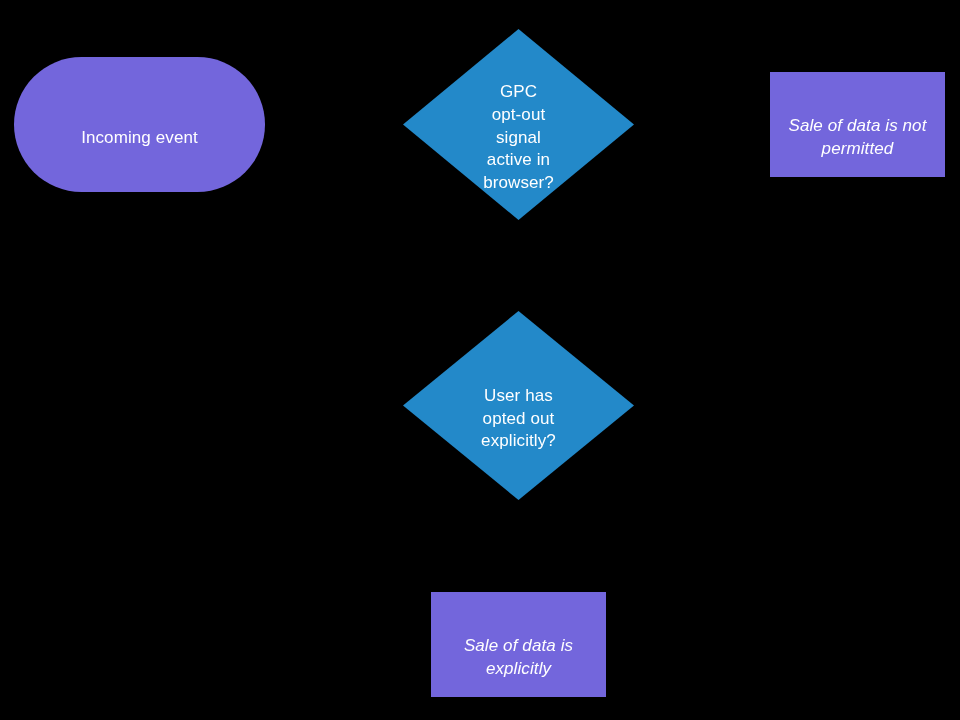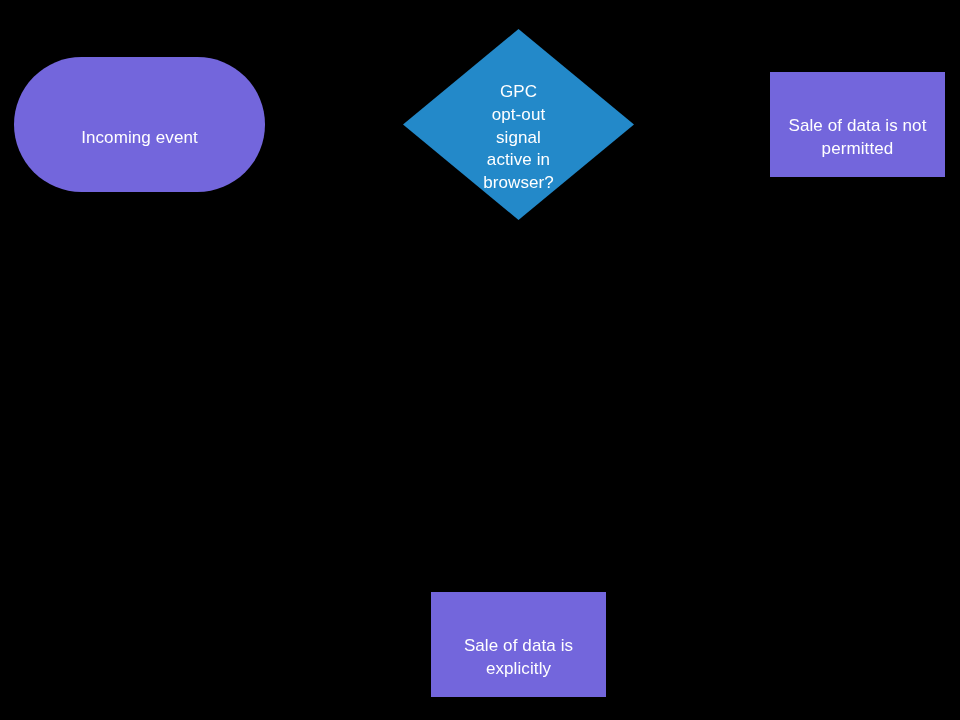--- a/index.html
+++ b/index.html
@@ -35,20 +35,21 @@
   }
   
   .node-stadium {
     background: #7366DC;
     border-radius: 68px;
   }
   
   .node-rect {
     background: #7366DC;
     border-radius: 0;
+    font-style: italic;
   }
   
   .node-diamond {
     background: #2389C9;
     -webkit-clip-path: polygon(50% 0%, 100% 50%, 50% 100%, 0% 50%);
     clip-path: polygon(50% 0%, 100% 50%, 50% 100%, 0% 50%);
   }
   .node-diamond .node-label {
     max-width: 68%;
   }
@@ -72,19 +73,24 @@
 signal
 active in
 browser?</span>
   </div>
 
   <div class="node node-rect" style="left: 770px; top: 72px; width: 175px; height: 105px;">
     <span class="node-label">Sale of data is not
 permitted</span>
   </div>
 
+  <div class="node node-diamond" style="left: 403px; top: 311px; width: 231px; height: 189px;">
+    <span class="node-label">User has
+opted out
+explicitly?</span>
+  </div>
 
   <div class="node node-rect" style="left: 431px; top: 592px; width: 175px; height: 105px;">
     <span class="node-label">Sale of data is
 explicitly</span>
   </div>
 
 </div>
 
 </body></html>

